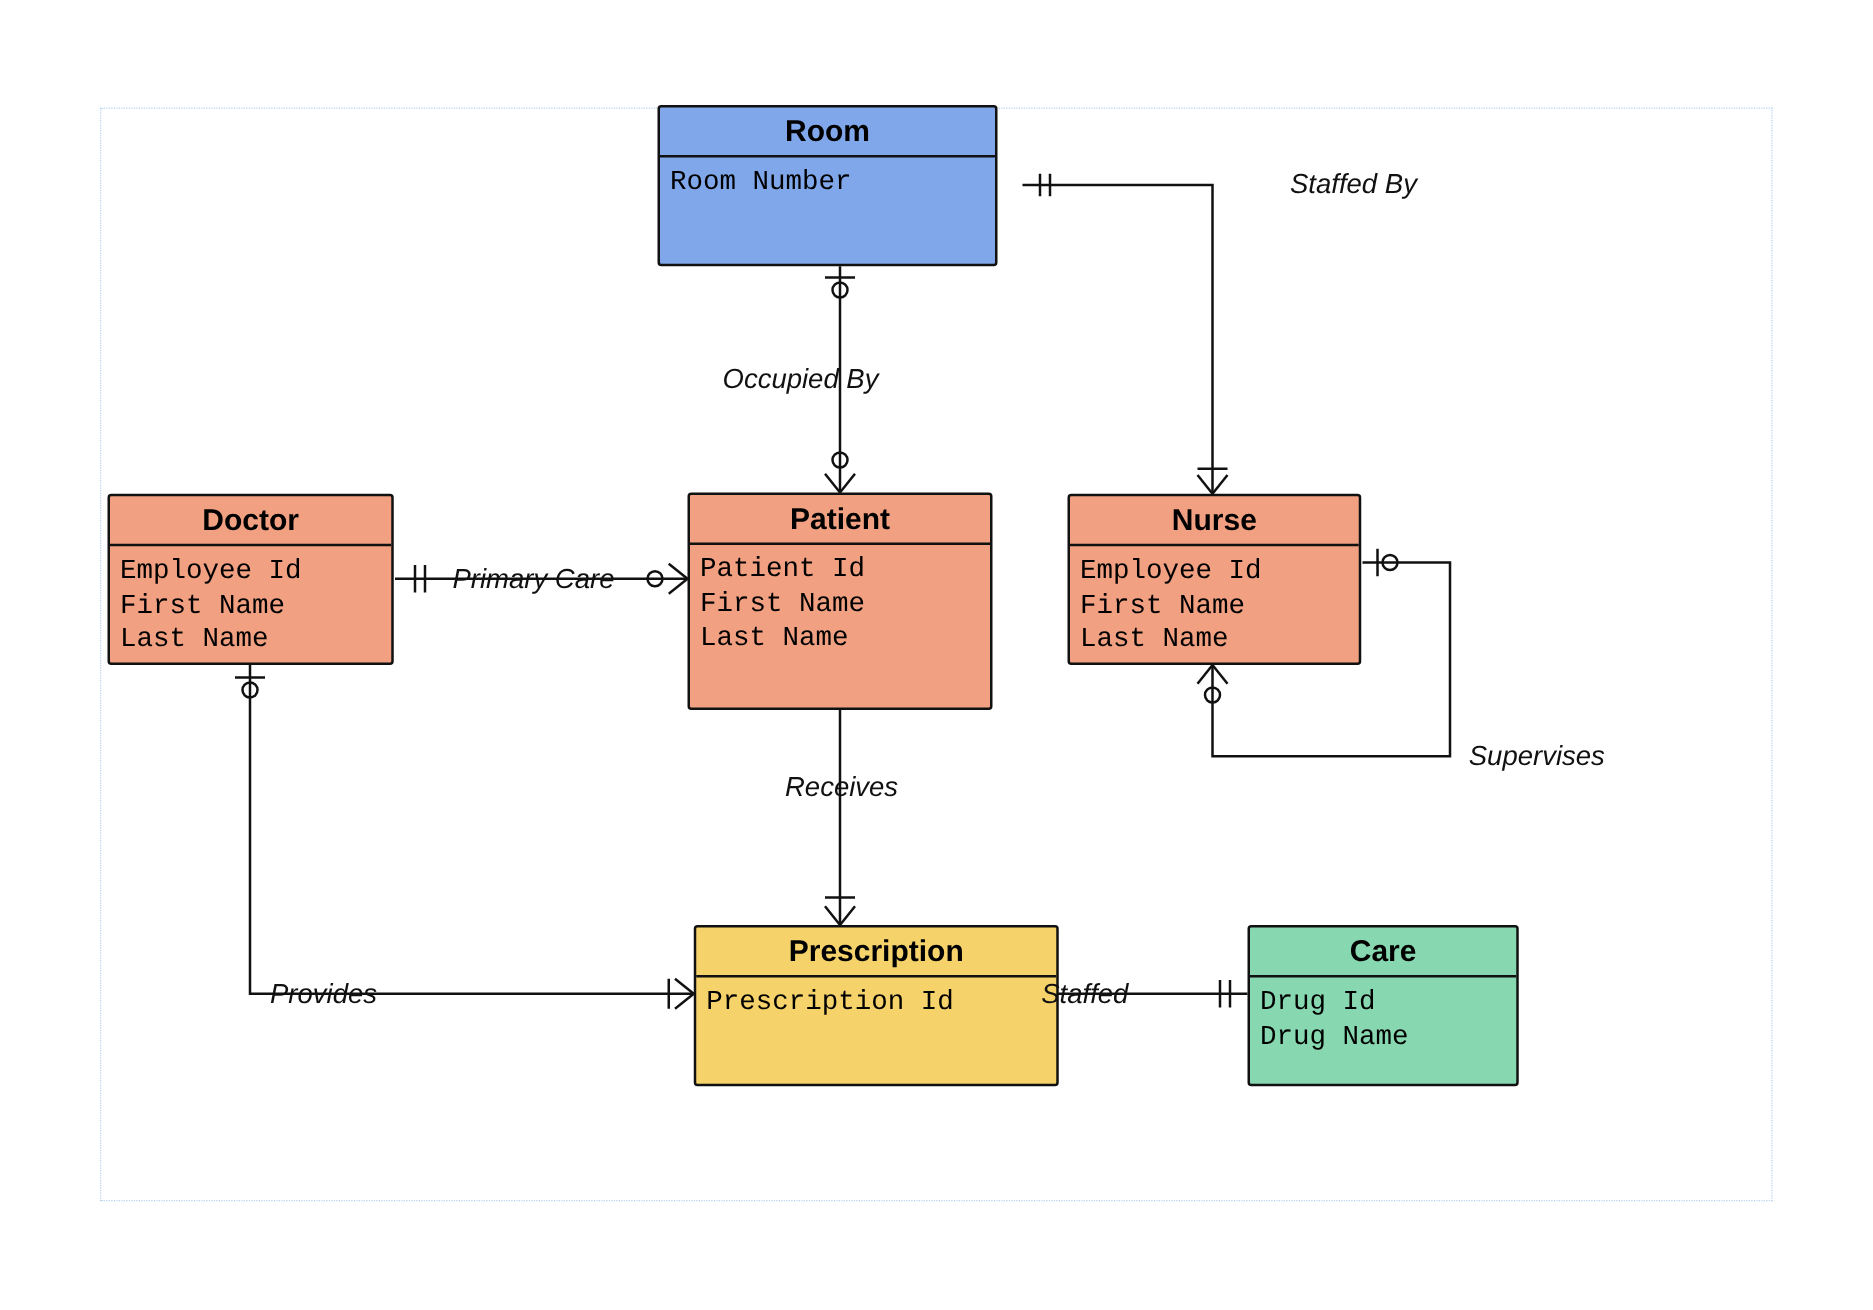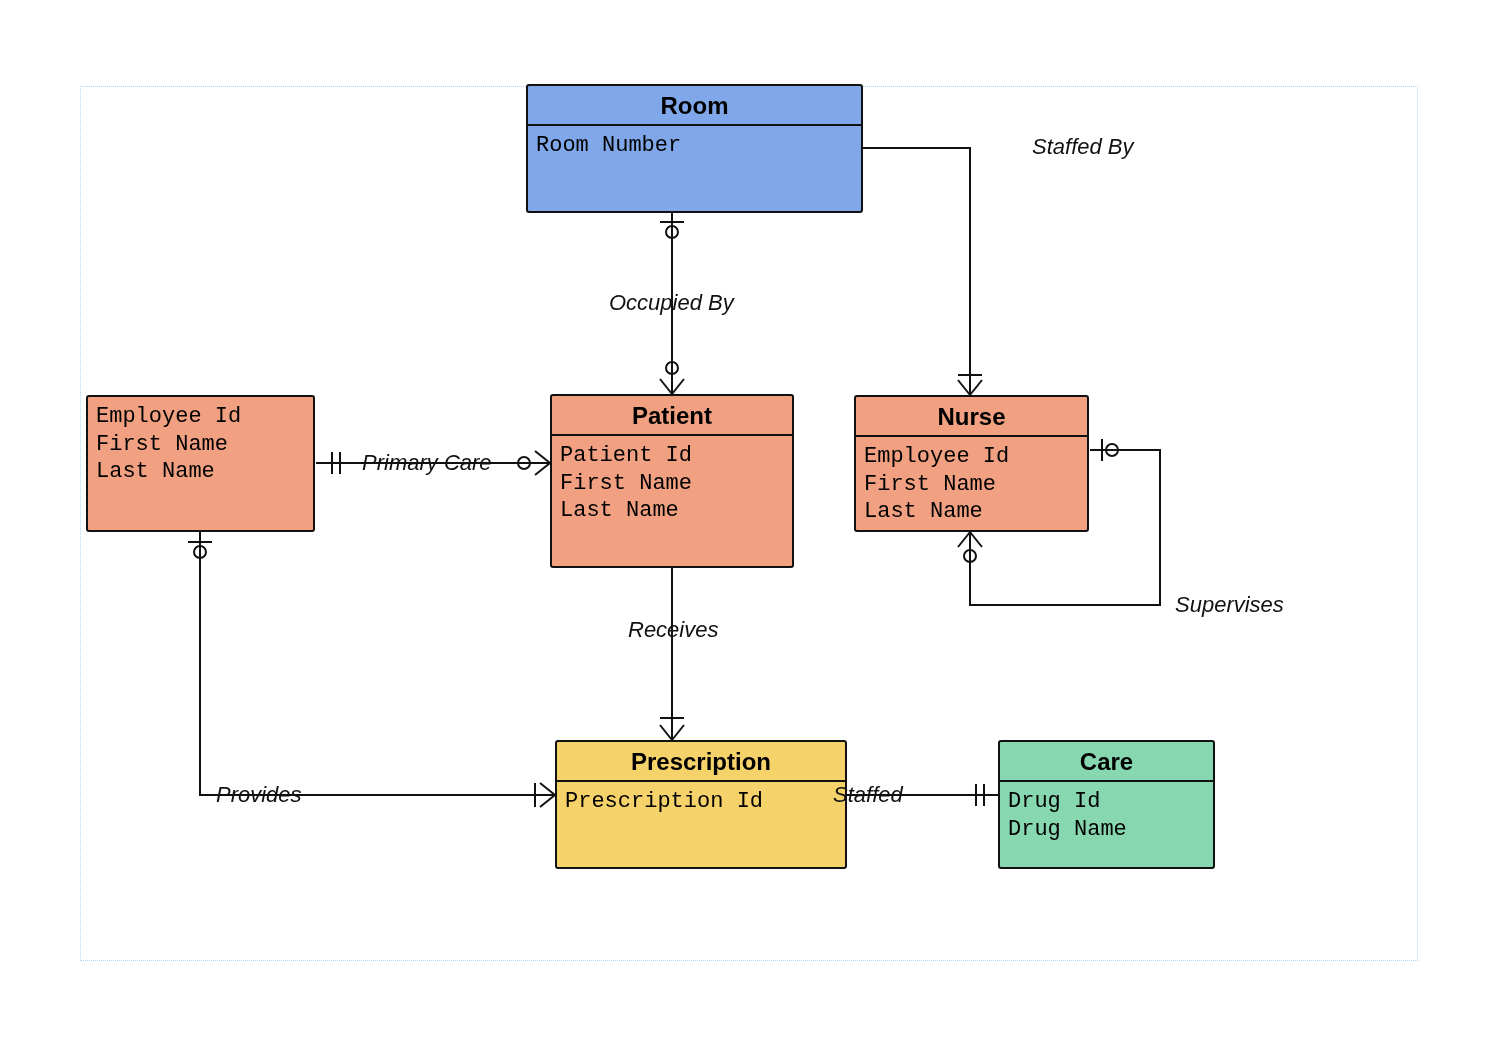--- a/index.html
+++ b/index.html
@@ -121,28 +121,29 @@
 
     <line x1="1102" y1="439" x2="1102" y2="461"></line>
     <circle cx="1112" cy="450" r="6"></circle>
 
     <circle cx="970" cy="556" r="6"></circle>
     <line x1="970" y1="532" x2="958" y2="547"></line>
     <line x1="970" y1="532" x2="982" y2="547"></line>
   </g>
 </svg>
 
-<div class="entity" style="left:526px; top:84px; width:337px; height:129px; background:#7fa7ea;">
+<div class="entity" style="left:526px; top:84px; width:272px; height:129px; background:#7fa7ea;">
   <div class="title">Room</div>
   <div class="attrs">
     <div>Room Number</div>
   </div>
 </div>
 
 <div class="entity" style="left:86px; top:395px; width:229px; height:137px; background:#f1a182;">
+  <div class="title">Doctor</div>
   <div class="attrs">
     <div>Employee Id</div>
     <div>First Name</div>
     <div>Last Name</div>
   </div>
 </div>
 
 <div class="entity" style="left:550px; top:394px; width:244px; height:174px; background:#f1a182;">
   <div class="title">Patient</div>
   <div class="attrs">
@@ -170,18 +171,18 @@
 
 <div class="entity" style="left:998px; top:740px; width:217px; height:129px; background:#87d8b0;">
   <div class="title">Care</div>
   <div class="attrs">
     <div>Drug Id</div>
     <div>Drug Name</div>
   </div>
 </div>
 
 <div class="rel-label" style="left:1032px; top:134px;">Staffed By</div>
-<div class="rel-label" style="left:609px; top:290px;">Occupied By</div>
+<div class="rel-label" style="left:578px; top:290px;">Occupied By</div>
 <div class="rel-label" style="left:362px; top:450px;">Primary Care</div>
 <div class="rel-label" style="left:1175px; top:592px;">Supervises</div>
 <div class="rel-label" style="left:628px; top:617px;">Receives</div>
 <div class="rel-label" style="left:216px; top:782px;text-align:center;">Provides</div>
 <div class="rel-label" style="left:833px; top:782px;">Staffed</div>
 
 </body></html>

